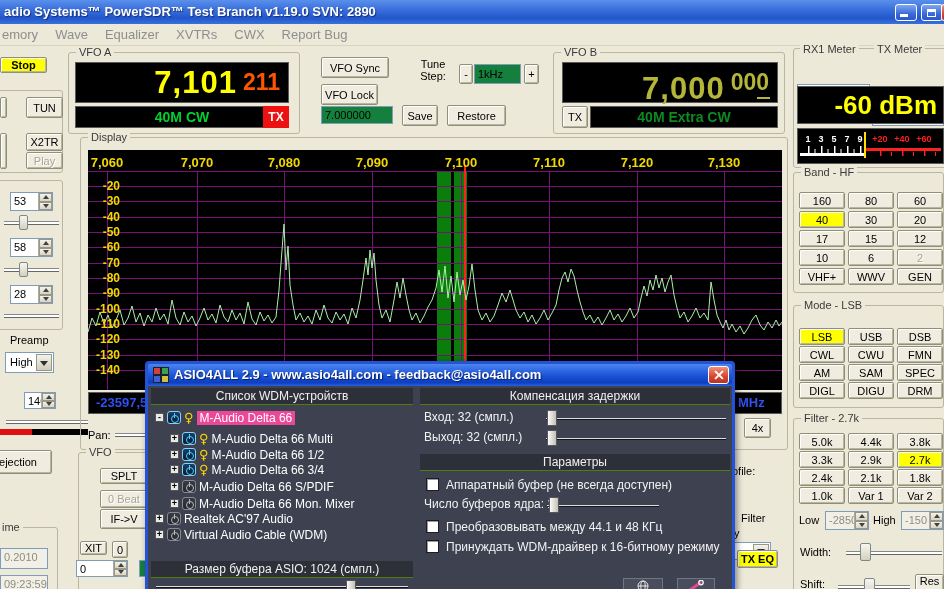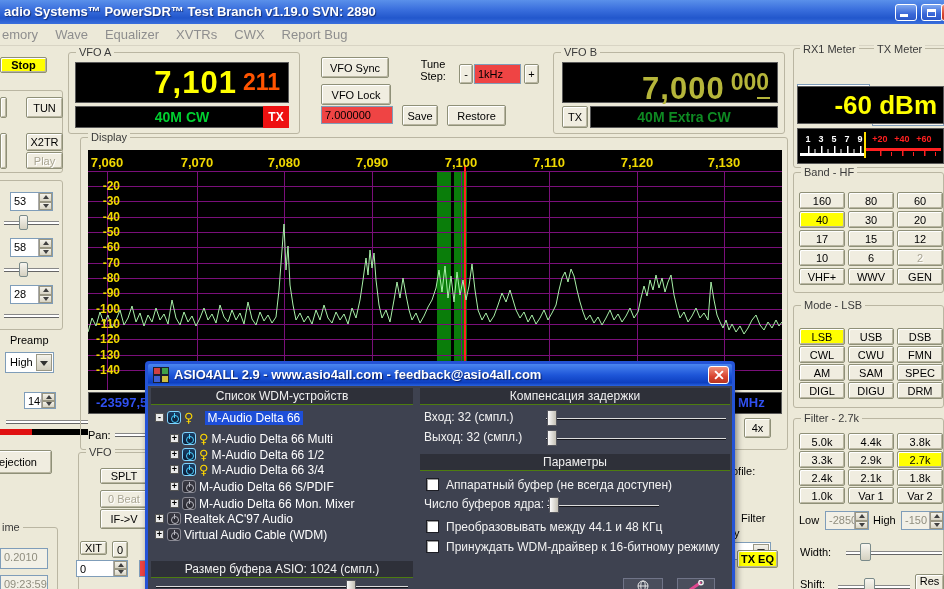--- a/index.html
+++ b/index.html
@@ -26,21 +26,21 @@
   
   .group { border:1px solid #bab6a2; border-radius:3px; }
   .glabel { position:absolute; top:-7px; left:7px; background:#ece9d8; padding:0 3px;
     font-size:11px; color:#3a3a3a; white-space:nowrap; }
   .btn { background:#f0ede0; border:1px solid #8f9078; border-radius:2px;
     box-shadow:inset 1px 1px 0 #fff, inset -1px -1px 0 #b8b5a0;
     font-size:11px; text-align:center; color:#000; display:flex;
     align-items:center; justify-content:center; overflow:hidden; white-space:nowrap; }
   .btn.sel { background:#ffff00; }
   .btn.dis { color:#a9a593; text-shadow:1px 1px 0 #fff; }
-  .field { background:#ef4444; border:1px solid #7f9db9; font-size:11px; padding:2px 2px 0 3px;
+  .field { background:#15803d; border:1px solid #7f9db9; font-size:11px; padding:2px 2px 0 3px;
     overflow:hidden; white-space:nowrap; }
   .field.dis { background:#f2f0e6; color:#8f8d7e; }
   .blackbox { background:#000; border:1px solid #5a5a5a; }
   .spin { display:flex; background:#fff; border:1px solid #7f9db9; }
   .spin .sval { flex:1; font-size:11px; padding:2px 0 0 3px; overflow:hidden; }
   .spin .sud { width:14px; display:flex; flex-direction:column; border-left:1px solid #aaa; }
   .spin .sud i { flex:1; background:linear-gradient(#f4f2ea,#d8d4c4); border:1px solid #9a9784;
     position:relative; }
   .spin .sud i::before { content:""; position:absolute; left:50%; top:50%;
     transform:translate(-50%,-50%); border-left:3px solid transparent; border-right:3px solid transparent; }
@@ -94,21 +94,21 @@
     font-size:9px; line-height:7px; text-align:center; font-weight:bold; flex:none; }
   .pwr { width:14px; height:13px; border-radius:3px; position:relative; flex:none; }
   .pwr.on { border:1px solid #7fd4ff; background:linear-gradient(#1b3f66,#0a1a33); }
   .pwr.off { border:1px solid #8a8a94; background:linear-gradient(#3a3a44,#26262e); }
   .pwr::before { content:""; position:absolute; left:3px; top:3px; width:6px; height:6px;
     border-radius:50%; border:1.5px solid #4ad0ff; }
   .pwr::after { content:""; position:absolute; left:5.5px; top:1px; width:1.5px; height:5px; background:#4ad0ff; }
   .pwr.off::before { border-color:#b8b8c0; } .pwr.off::after { background:#b8b8c0; }
   .plug { color:#ffd800; font-family:"DejaVu Sans", sans-serif; font-size:13px; font-weight:bold;
     line-height:13px; flex:none; }
-  .tsel { background:#1d4ed8; padding:0 3px;margin-left:8px; }
+  .tsel { background:#ec4899; padding:0 3px; }
   .dbtn { position:absolute; height:16px; background:#4a4e5c; border:1px solid #707488;
     display:flex; align-items:center; justify-content:center; }
 </style>
 </head>
 <body>
 
 <div id="app">
 
   <div class="abs titlebar">
     <span>adio Systems™  PowerSDR™  Test Branch   v1.19.0   SVN: 2890</span>
@@ -200,21 +200,21 @@
       <span class="vfo-main" id="vfoa-main" style="color: rgb(255, 255, 0);">7,101</span>
       <span class="vfo-sub" id="vfoa-sub" style="color: rgb(255, 84, 0);">211</span>
     </div>
   </div>
   <div class="abs blackbox" style="left:75px;top:106px;width:214px;height:22px">
     <div class="bandtext" id="vfoa-band" style="line-height: 20px; color: rgb(0, 208, 48);">40M CW</div>
   </div>
   <div class="abs" style="left:263px;top:106px;width:26px;height:22px;background:#ee1111;color:#fff;font-weight:bold;font-size:12px;text-align:center;line-height:22px">TX</div>
 
   <div class="abs btn" style="left:321px;top:57px;width:68px;height:21px">VFO Sync</div>
-  <div class="abs btn" style="left:321px;top:84px;width:70px;height:21px">VFO Lock</div>
+  <div class="abs btn" style="left:321px;top:84px;width:57px;height:21px">VFO Lock</div>
   <div class="abs" style="left:413px;top:58px;width:40px;text-align:center;font-size:11px">
     <div>Tune</div>
     <div>Step:</div>
   </div>
   <div class="abs btn" style="left:459px;top:64px;width:14px;height:20px">-</div>
   <div class="abs field" style="left:474px;top:64px;width:47px;height:20px;padding-top:3px">1kHz</div>
   <div class="abs btn" style="left:524px;top:64px;width:15px;height:20px">+</div>
   <div class="abs field" style="left:321px;top:106px;width:72px;height:18px">7.000000</div>
   <div class="abs btn" style="left:402px;top:105px;width:36px;height:21px">Save</div>
   <div class="abs btn" style="left:447px;top:105px;width:59px;height:21px">Restore</div>

